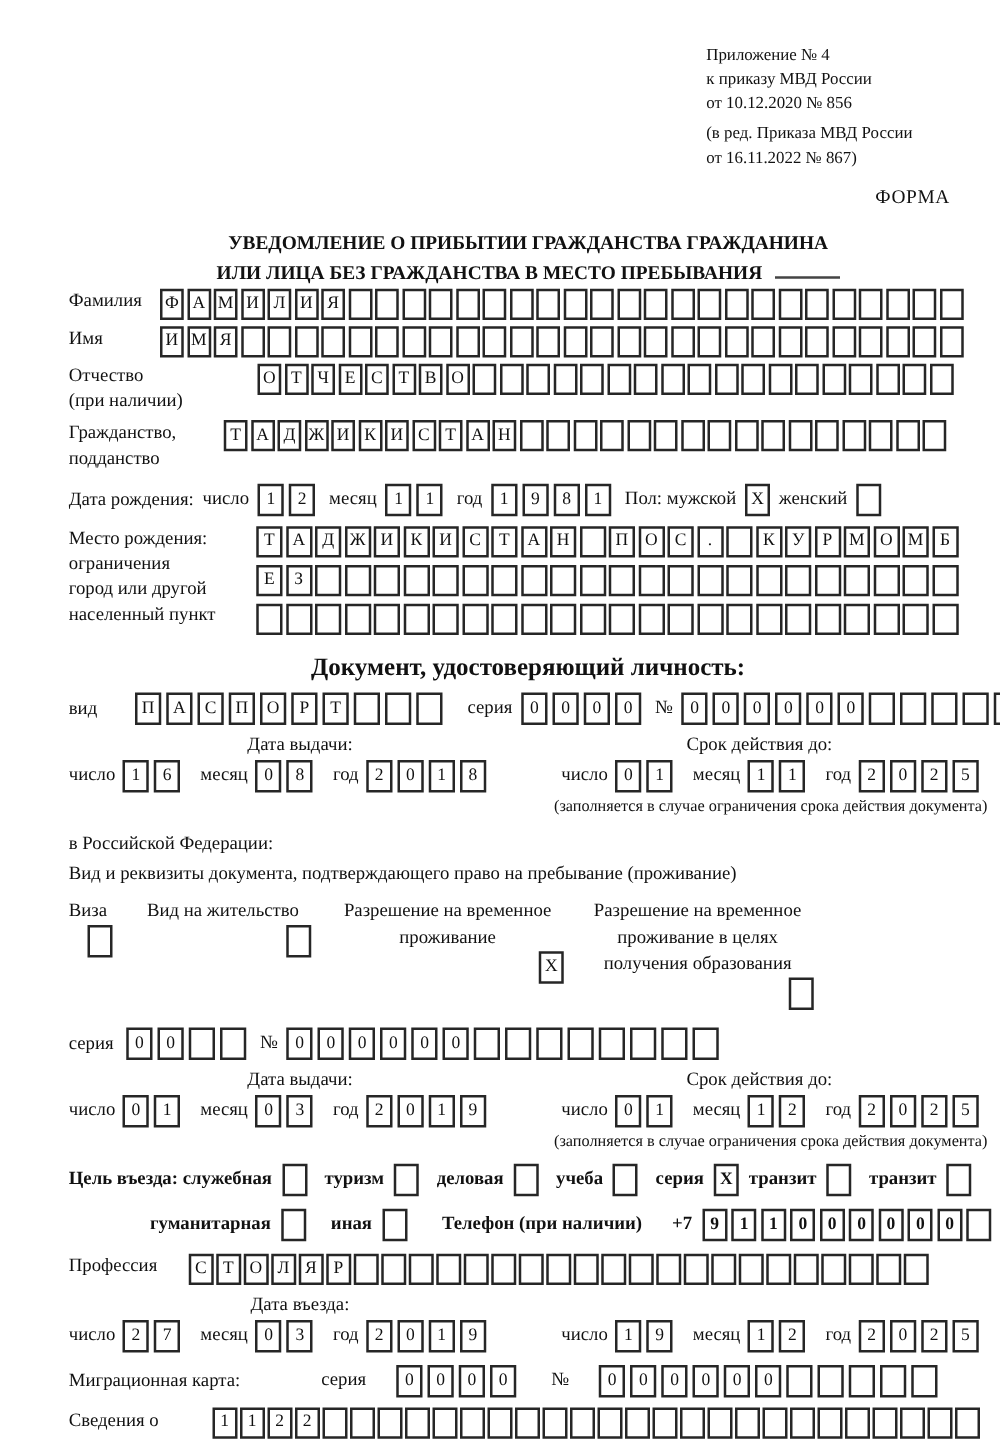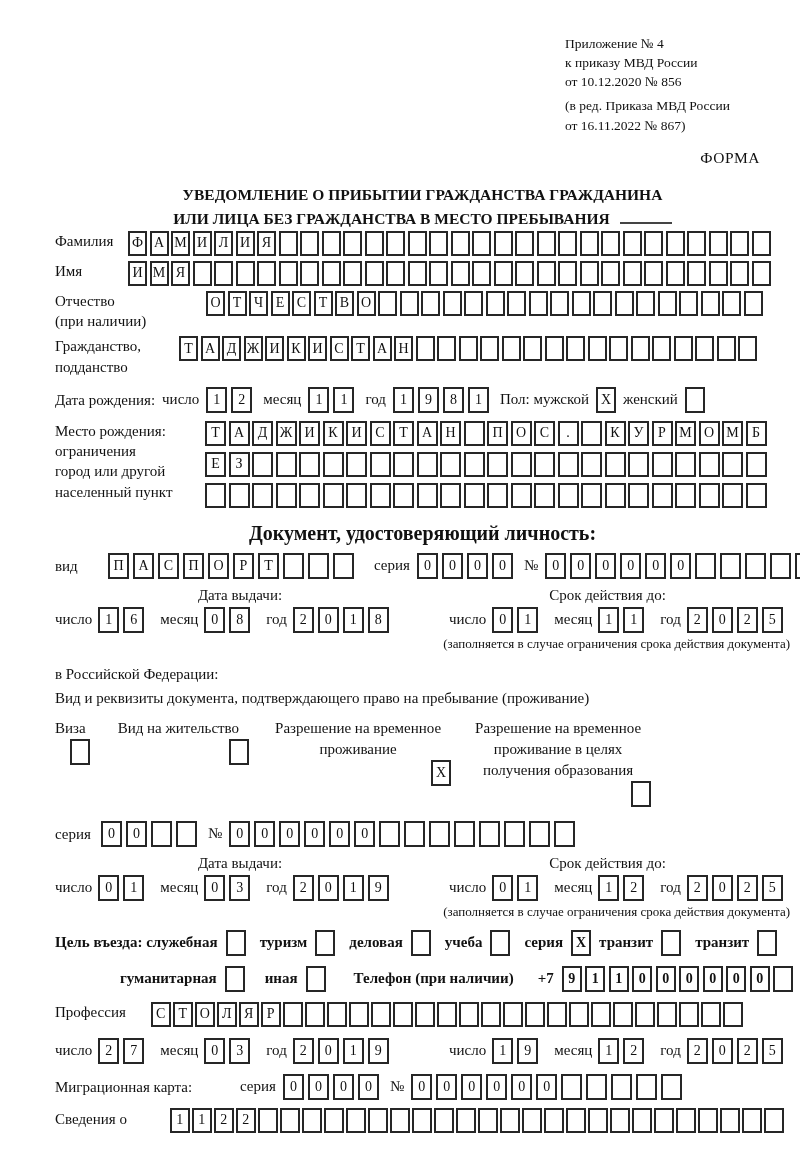--- a/index.html
+++ b/index.html
@@ -39,21 +39,21 @@
   .opt .olabel{font-size:15px;margin-right:10px;line-height:1.4;}
   .opt .olabel.center{text-align:center;}
   .checkbox-holder .cell{width:20px;height:26px;}
   .purpose-row{display:flex;align-items:center;margin-top:10px;flex-wrap:nowrap;font-weight:bold;}
   .purpose-row .plabel{font-size:15px;margin-right:8px;white-space:nowrap;}
   .purpose-row .pbox{margin-right:14px;}
   .indent65{margin-left:65px;}
   .rep-wrap{display:flex;margin-top:8px;}
   .rep-labels{width:115px;font-size:15px;line-height:1.5;flex:none;}
   .rep-rows .frow{margin-bottom:6px;}
-  .mig-row{display:flex;align-items:center;margin-top:10px;}
+  .mig-row{display:flex;align-items:center;margin-top:10px;gap:17px;}
 </style>
 </head>
 <body>
 
 <div class="page">
 
   <div class="annex">
     <div>Приложение № 4</div>
     <div>к приказу МВД России</div>
     <div>от 10.12.2020 № 856</div>
@@ -614,20 +614,21 @@
         <span class="cell"></span>
         <span class="cell"></span>
         <span class="cell"></span>
         <span class="cell"></span>
         <span class="cell"></span>
         <span class="cell last"></span>
       </div>
   </div>
 
   <div class="daterow-head">
+    <div class="dh-left">Дата въезда:</div>
   </div>
   <div class="daterow">
     <div class="dcol-left">
       <span class="dmy-label">число</span>
       <span class="cellrow digits">
           <span class="cell">2</span>
           <span class="cell last">7</span>
         </span>
       <span class="dmy-label dmy-gap">месяц</span>
       <span class="cellrow digits">

